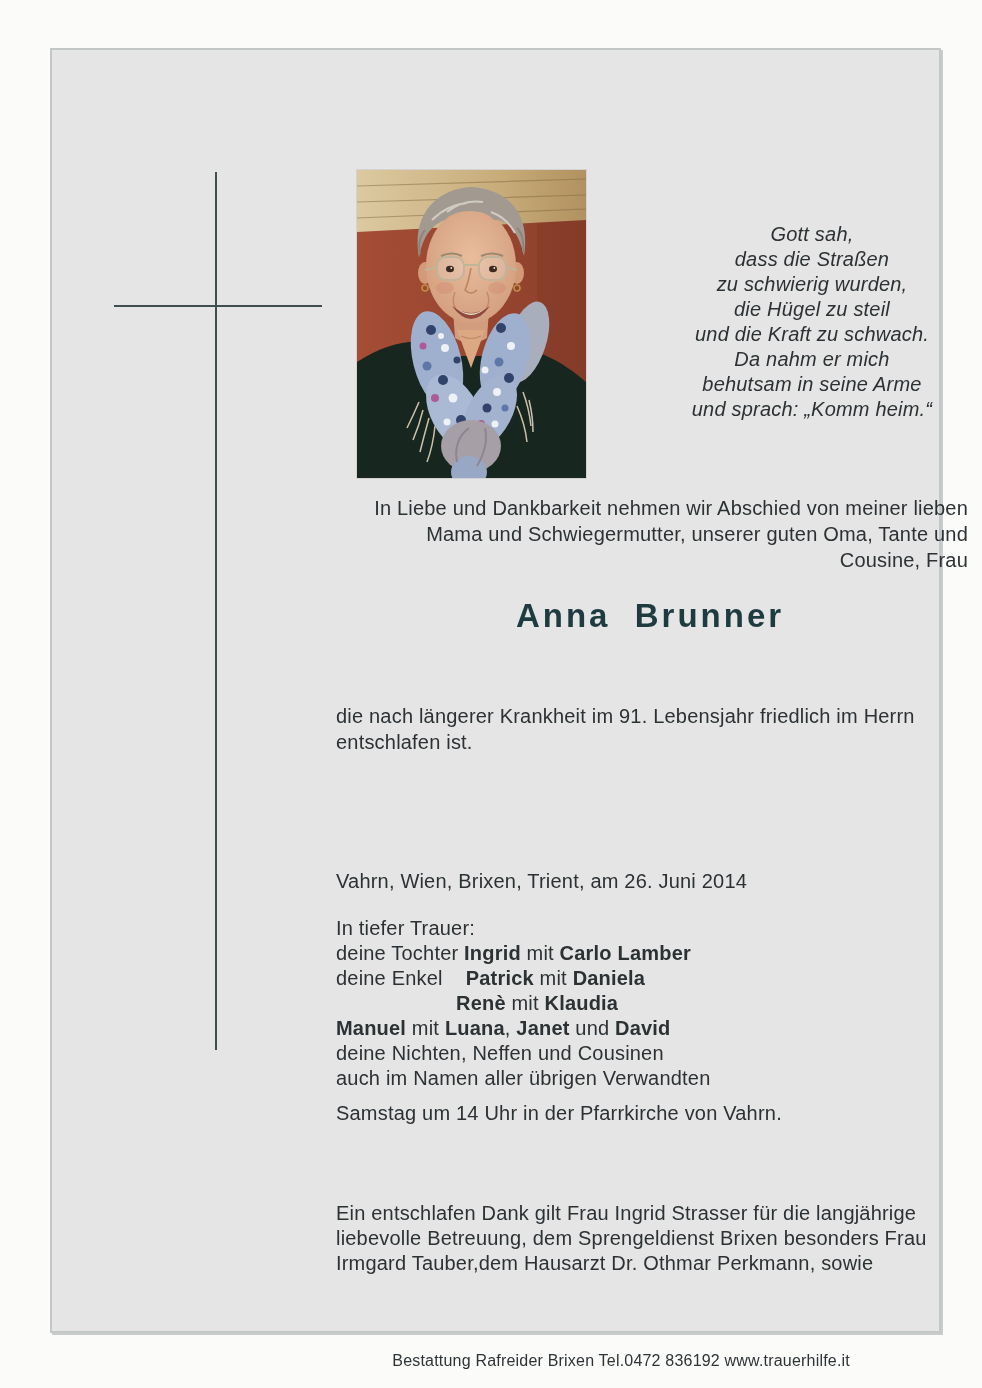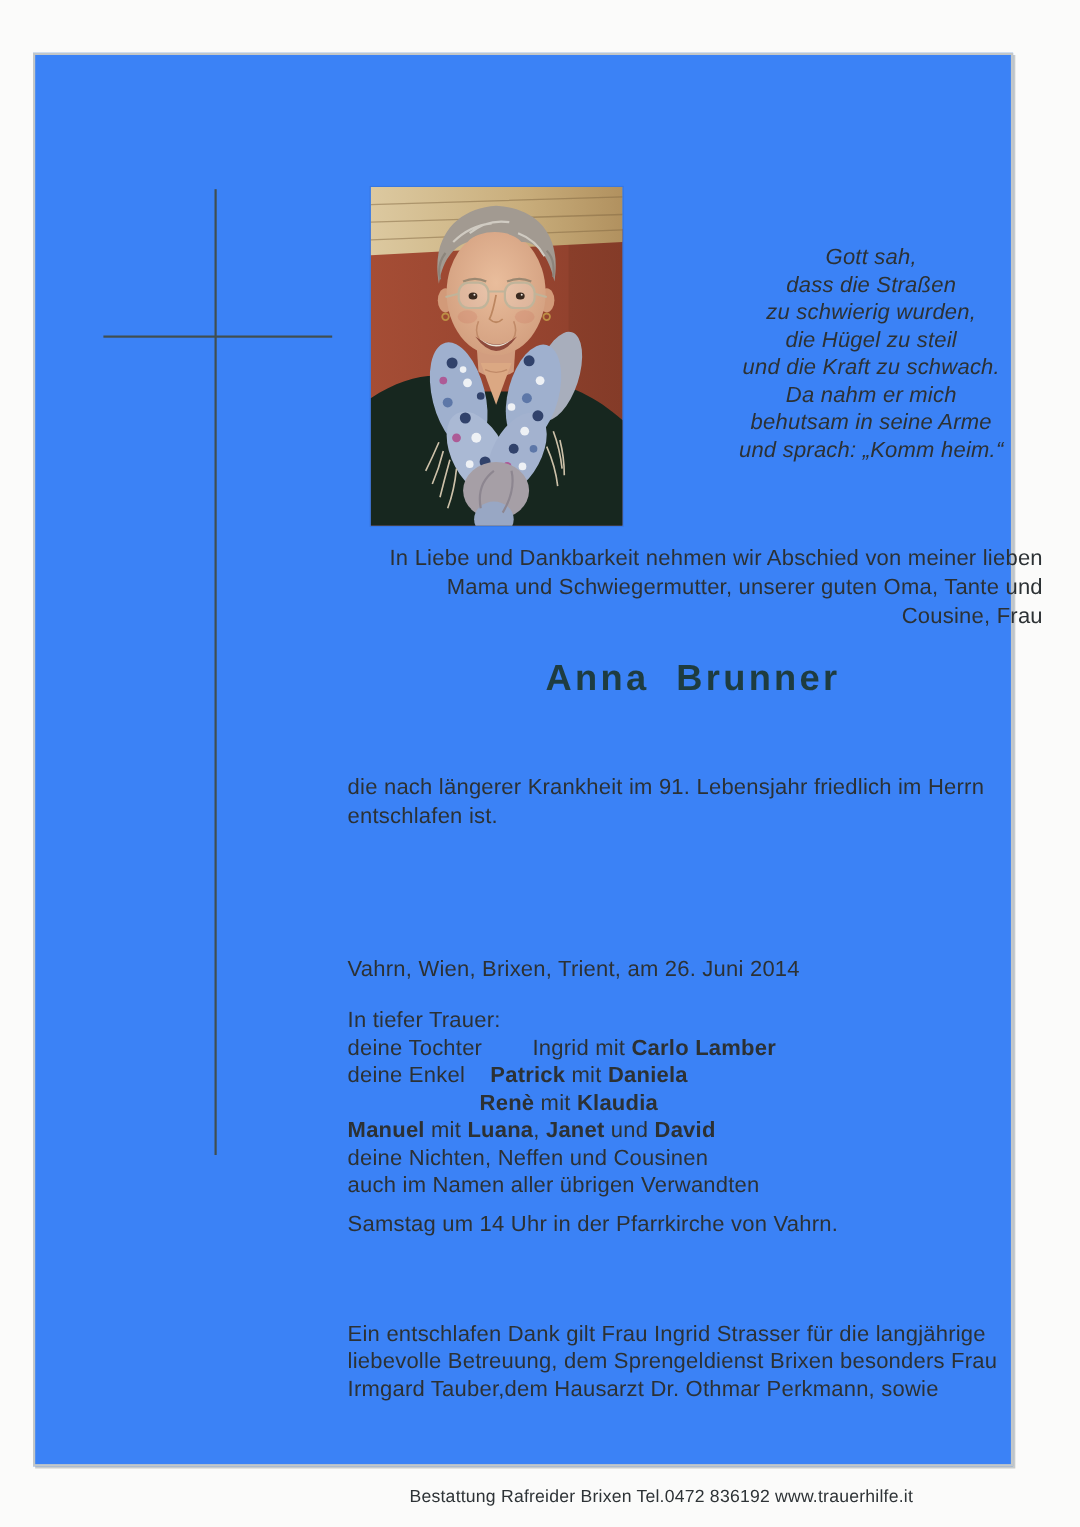--- a/index.html
+++ b/index.html
@@ -3,22 +3,22 @@
 <meta charset="utf-8">
 <style>
   html,body{margin:0;padding:0;background:#fbfbfa;}
   .page{
     position:relative;width:982px;height:1388px;overflow:hidden;
     background:#fbfbfa;
     font-family:"Liberation Sans","DejaVu Sans",sans-serif;
     color:var(--body,#2c3134);
   }
   .card{
-    position:absolute;left:30px;top:48px;width:887px;height:1281px;
-    background:#3b82f6;
+    position:absolute;left:50px;top:48px;width:887px;height:1281px;
+    background:#e5e5e5;
     border:2px solid var(--card-border,#c3c7c8);
     box-shadow:2px 2px 0 rgba(140,146,148,.45);
   }
   .cross-v{position:absolute;left:163px;top:122px;width:2px;height:878px;background:var(--cross,#414e4f);}
   .cross-h{position:absolute;left:62px;top:255px;width:208px;height:2px;background:var(--cross,#414e4f);}
   .photo{
     position:absolute;left:305px;top:120px;width:229px;height:308px;
     outline:1px solid rgba(0,0,0,.08);
   }
   .photo svg{display:block;filter:blur(.3px);}
@@ -209,21 +209,21 @@
         <div class="tline">entschlafen ist.</div>
       </div>
 
 
     <div class="block" id="dateline">
       <div class="tline">Vahrn, Wien, Brixen, Trient, am 26. Juni 2014</div>
     </div>
 
     <div class="block" id="mourners">
         <div class="tline"><span>In tiefer Trauer:</span></div>
-        <div class="tline"><span>deine Tochter </span><span style="font-weight: normal; margin-left: 40px;">Ingrid</span><span> mit </span><span style="font-weight: bold;">Carlo Lamber</span></div>
+        <div class="tline"><span>deine Tochter </span><span style="font-weight: bold;">Ingrid</span><span> mit </span><span style="font-weight: bold;">Carlo Lamber</span></div>
         <div class="tline"><span>deine Enkel    </span><span style="font-weight: bold;">Patrick</span><span> mit </span><span style="font-weight: bold;">Daniela</span></div>
         <div class="tline" style="margin-left: 120px;"><span style="font-weight: bold;">Renè</span><span> mit </span><span style="font-weight: bold;">Klaudia</span></div>
         <div class="tline"><span style="font-weight: bold; text-align: center;">Manuel</span><span> mit </span><span style="font-weight: bold;">Luana</span><span>, </span><span style="font-weight: bold;">Janet</span><span> und </span><span style="font-weight: bold;">David</span></div>
         <div class="tline"><span>deine Nichten, Neffen und Cousinen</span></div>
         <div class="tline"><span>auch im Namen aller übrigen Verwandten</span></div>
       </div>
 
     <div class="block" id="rosary">
         <div class="tline">Samstag um 14 Uhr in der Pfarrkirche von Vahrn.</div>
       </div>

